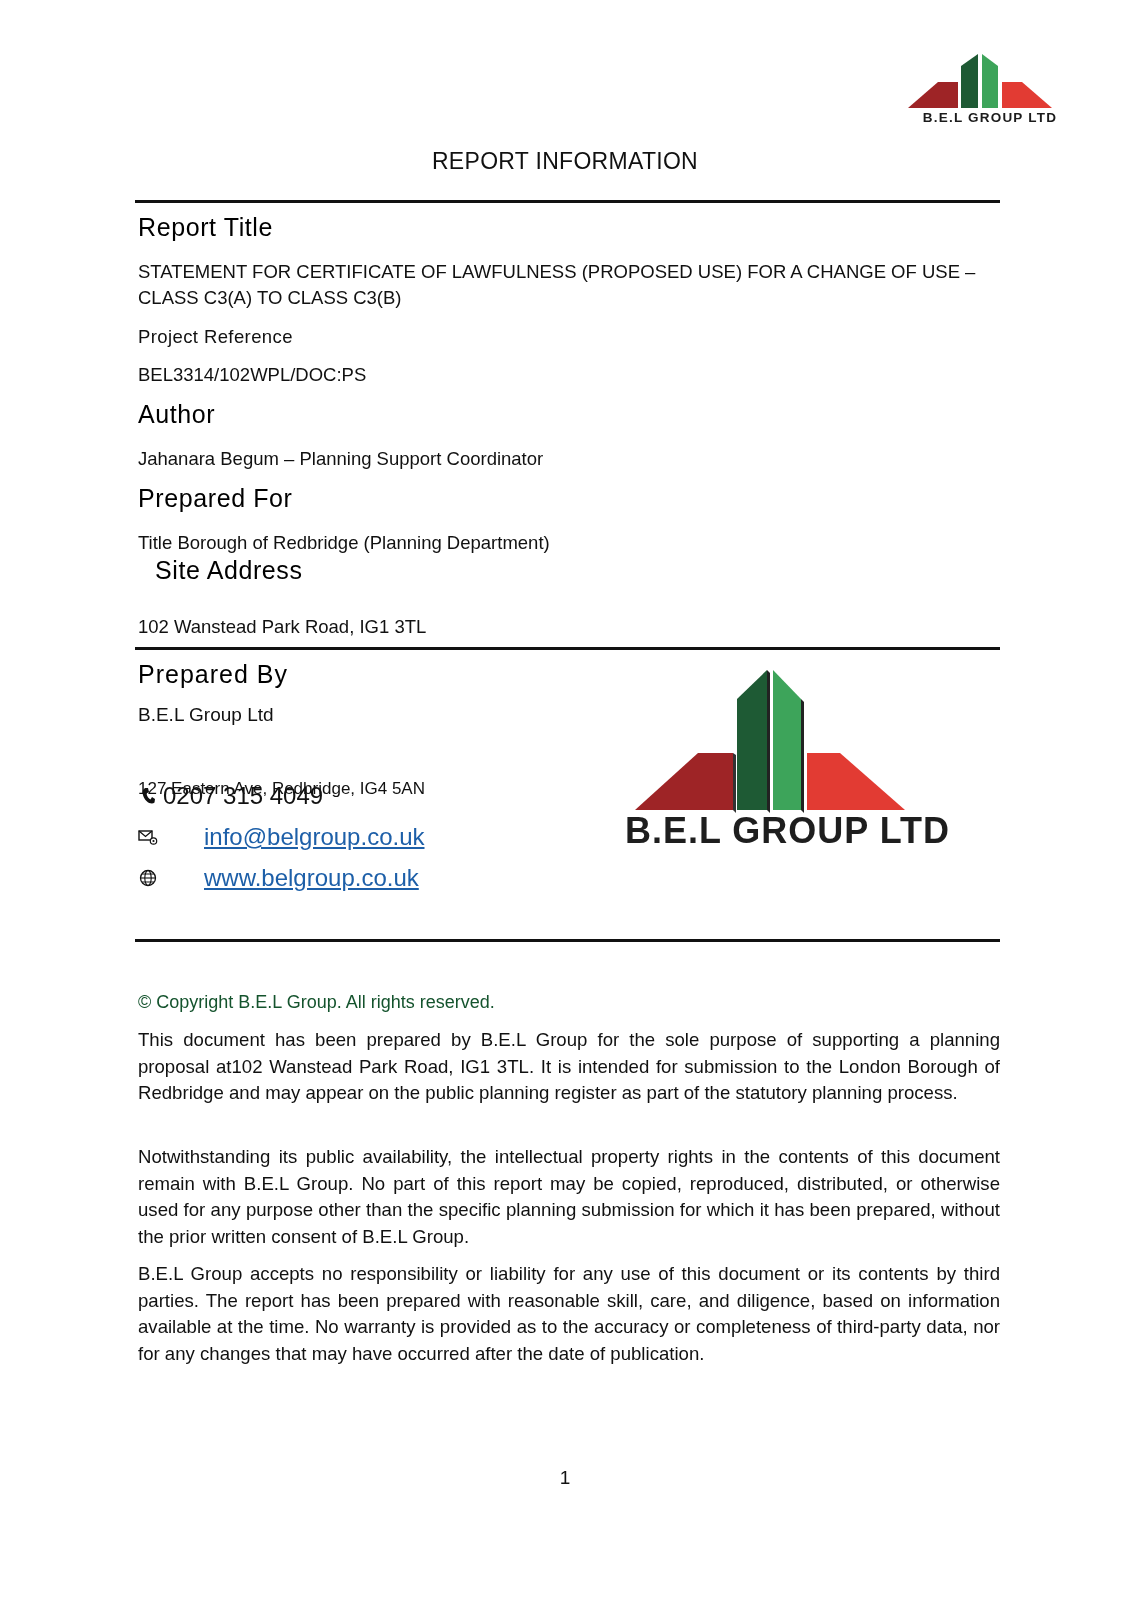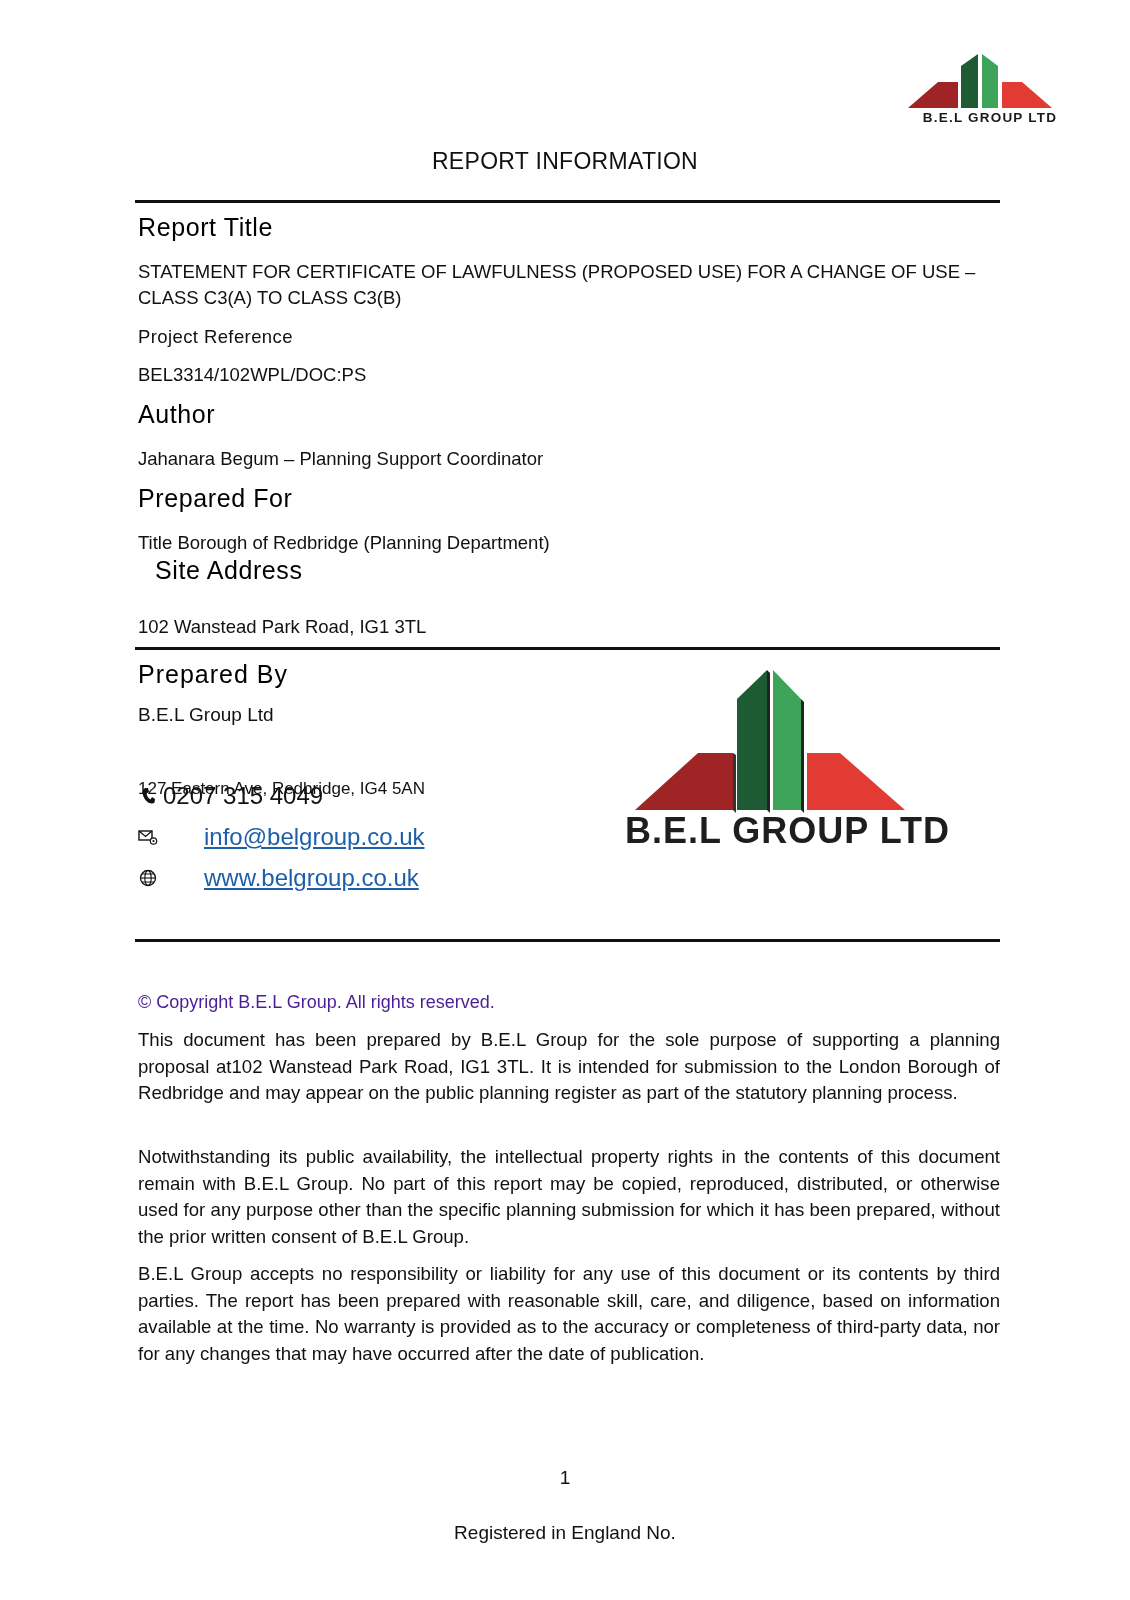--- a/index.html
+++ b/index.html
@@ -17,21 +17,21 @@
   .section-label { position: absolute; left: 138px; font-size: 25px; letter-spacing: 0.6px; color: #000000; }
   .field-value { position: absolute; left: 138px; font-size: 18.5px; color: #111; line-height: 26px; width: 870px; }
 
   .contact-line { position: absolute; left: 138px; font-size: 24px; color: #111; display: flex; align-items: center; }
   .contact-line .ico { width: 20px; height: 20px; margin-right: 5px; display: inline-flex; align-items: center; justify-content: center; }
   .link { color: #1d5fa8; text-decoration: underline; margin-left: 41px; }
 
   .logo-large { position: absolute; left: 615px; top: 665px; width: 345px; height: 200px; }
   .logo-large .logo-text { position: absolute; left: 0; top: 145px; width: 345px; text-align: center; font-weight: bold; font-size: 36px; letter-spacing: 1px; color: #1e1e1e; }
 
-  .copyright { position: absolute; left: 138px; top: 992px; font-size: 18px; color: #4c1d95; }
+  .copyright { position: absolute; left: 138px; top: 992px; font-size: 18px; color: #14532d; }
   .para { position: absolute; left: 138px; width: 862px; font-size: 18.6px; line-height: 26.5px; text-align: justify; color: #111; }
 
   .page-number { position: absolute; left: 0; width: 1130px; top: 1467px; text-align: center; font-size: 19px; color: #111; }
   .footer-reg { position: absolute; left: 0; width: 1130px; top: 1521px; text-align: center; font-size: 19px; line-height: 24px; color: #111; }
 </style>
 </head>
 <body>
 
 <div class="logo-small">
   <svg width="180" height="60" viewBox="0 0 180 60">
@@ -117,14 +117,13 @@
 
 <div class="rule" style="top:939px;"></div>
 
 <div class="copyright">© Copyright B.E.L Group. All rights reserved.</div>
 <div class="para" style="top:1027px;">This document has been prepared by B.E.L Group for the sole purpose of supporting a planning proposal at102 Wanstead Park Road, IG1 3TL. It is intended for submission to the London Borough of Redbridge and may appear on the public planning register as part of the statutory planning process.</div>
 <div class="para" style="top:1144px;">Notwithstanding its public availability, the intellectual property rights in the contents of this document remain with B.E.L Group. No part of this report may be copied, reproduced, distributed, or otherwise used for any purpose other than the specific planning submission for which it has been prepared, without the prior written consent of B.E.L Group.</div>
 <div class="para" style="top:1261px;">B.E.L Group accepts no responsibility or liability for any use of this document or its contents by third parties. The report has been prepared with reasonable skill, care, and diligence, based on information available at the time. No warranty is provided as to the accuracy or completeness of third-party data, nor for any changes that may have occurred after the date of publication.</div>
 
 <div class="page-number">1</div>
 <div class="footer-reg">
-  <div>Registered in England No.</div>
 </div>
 
 </body></html>

